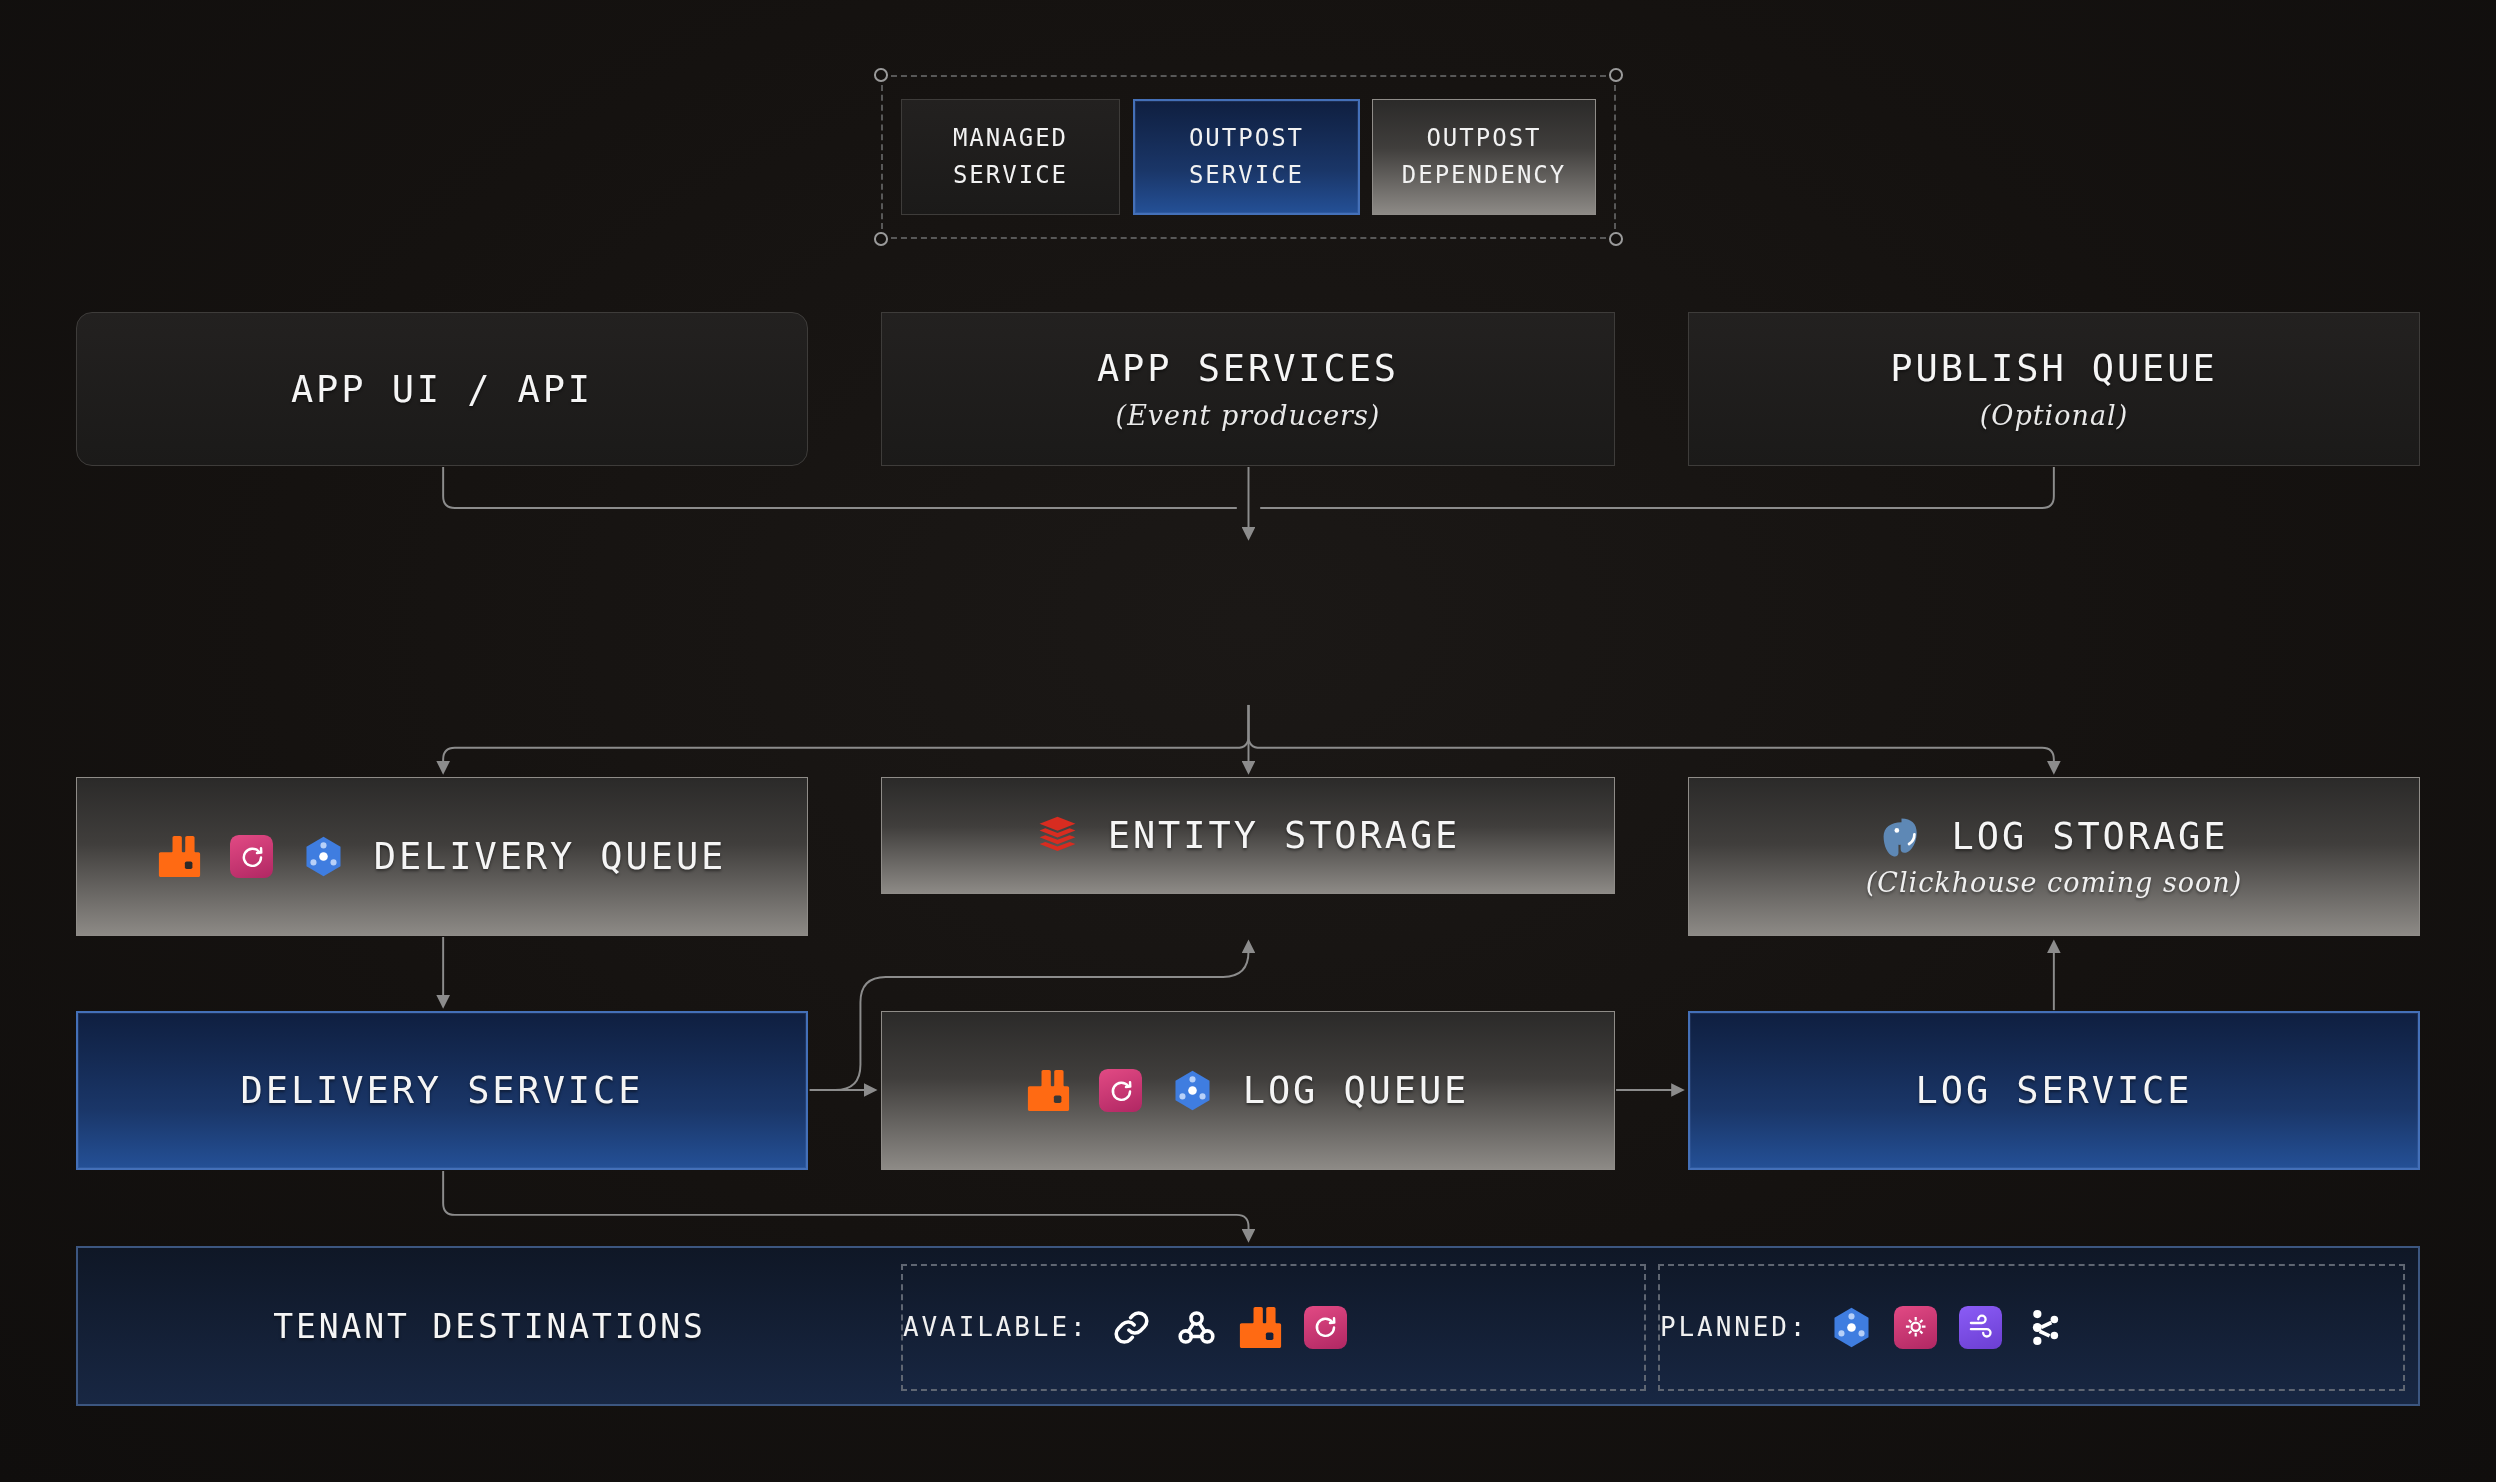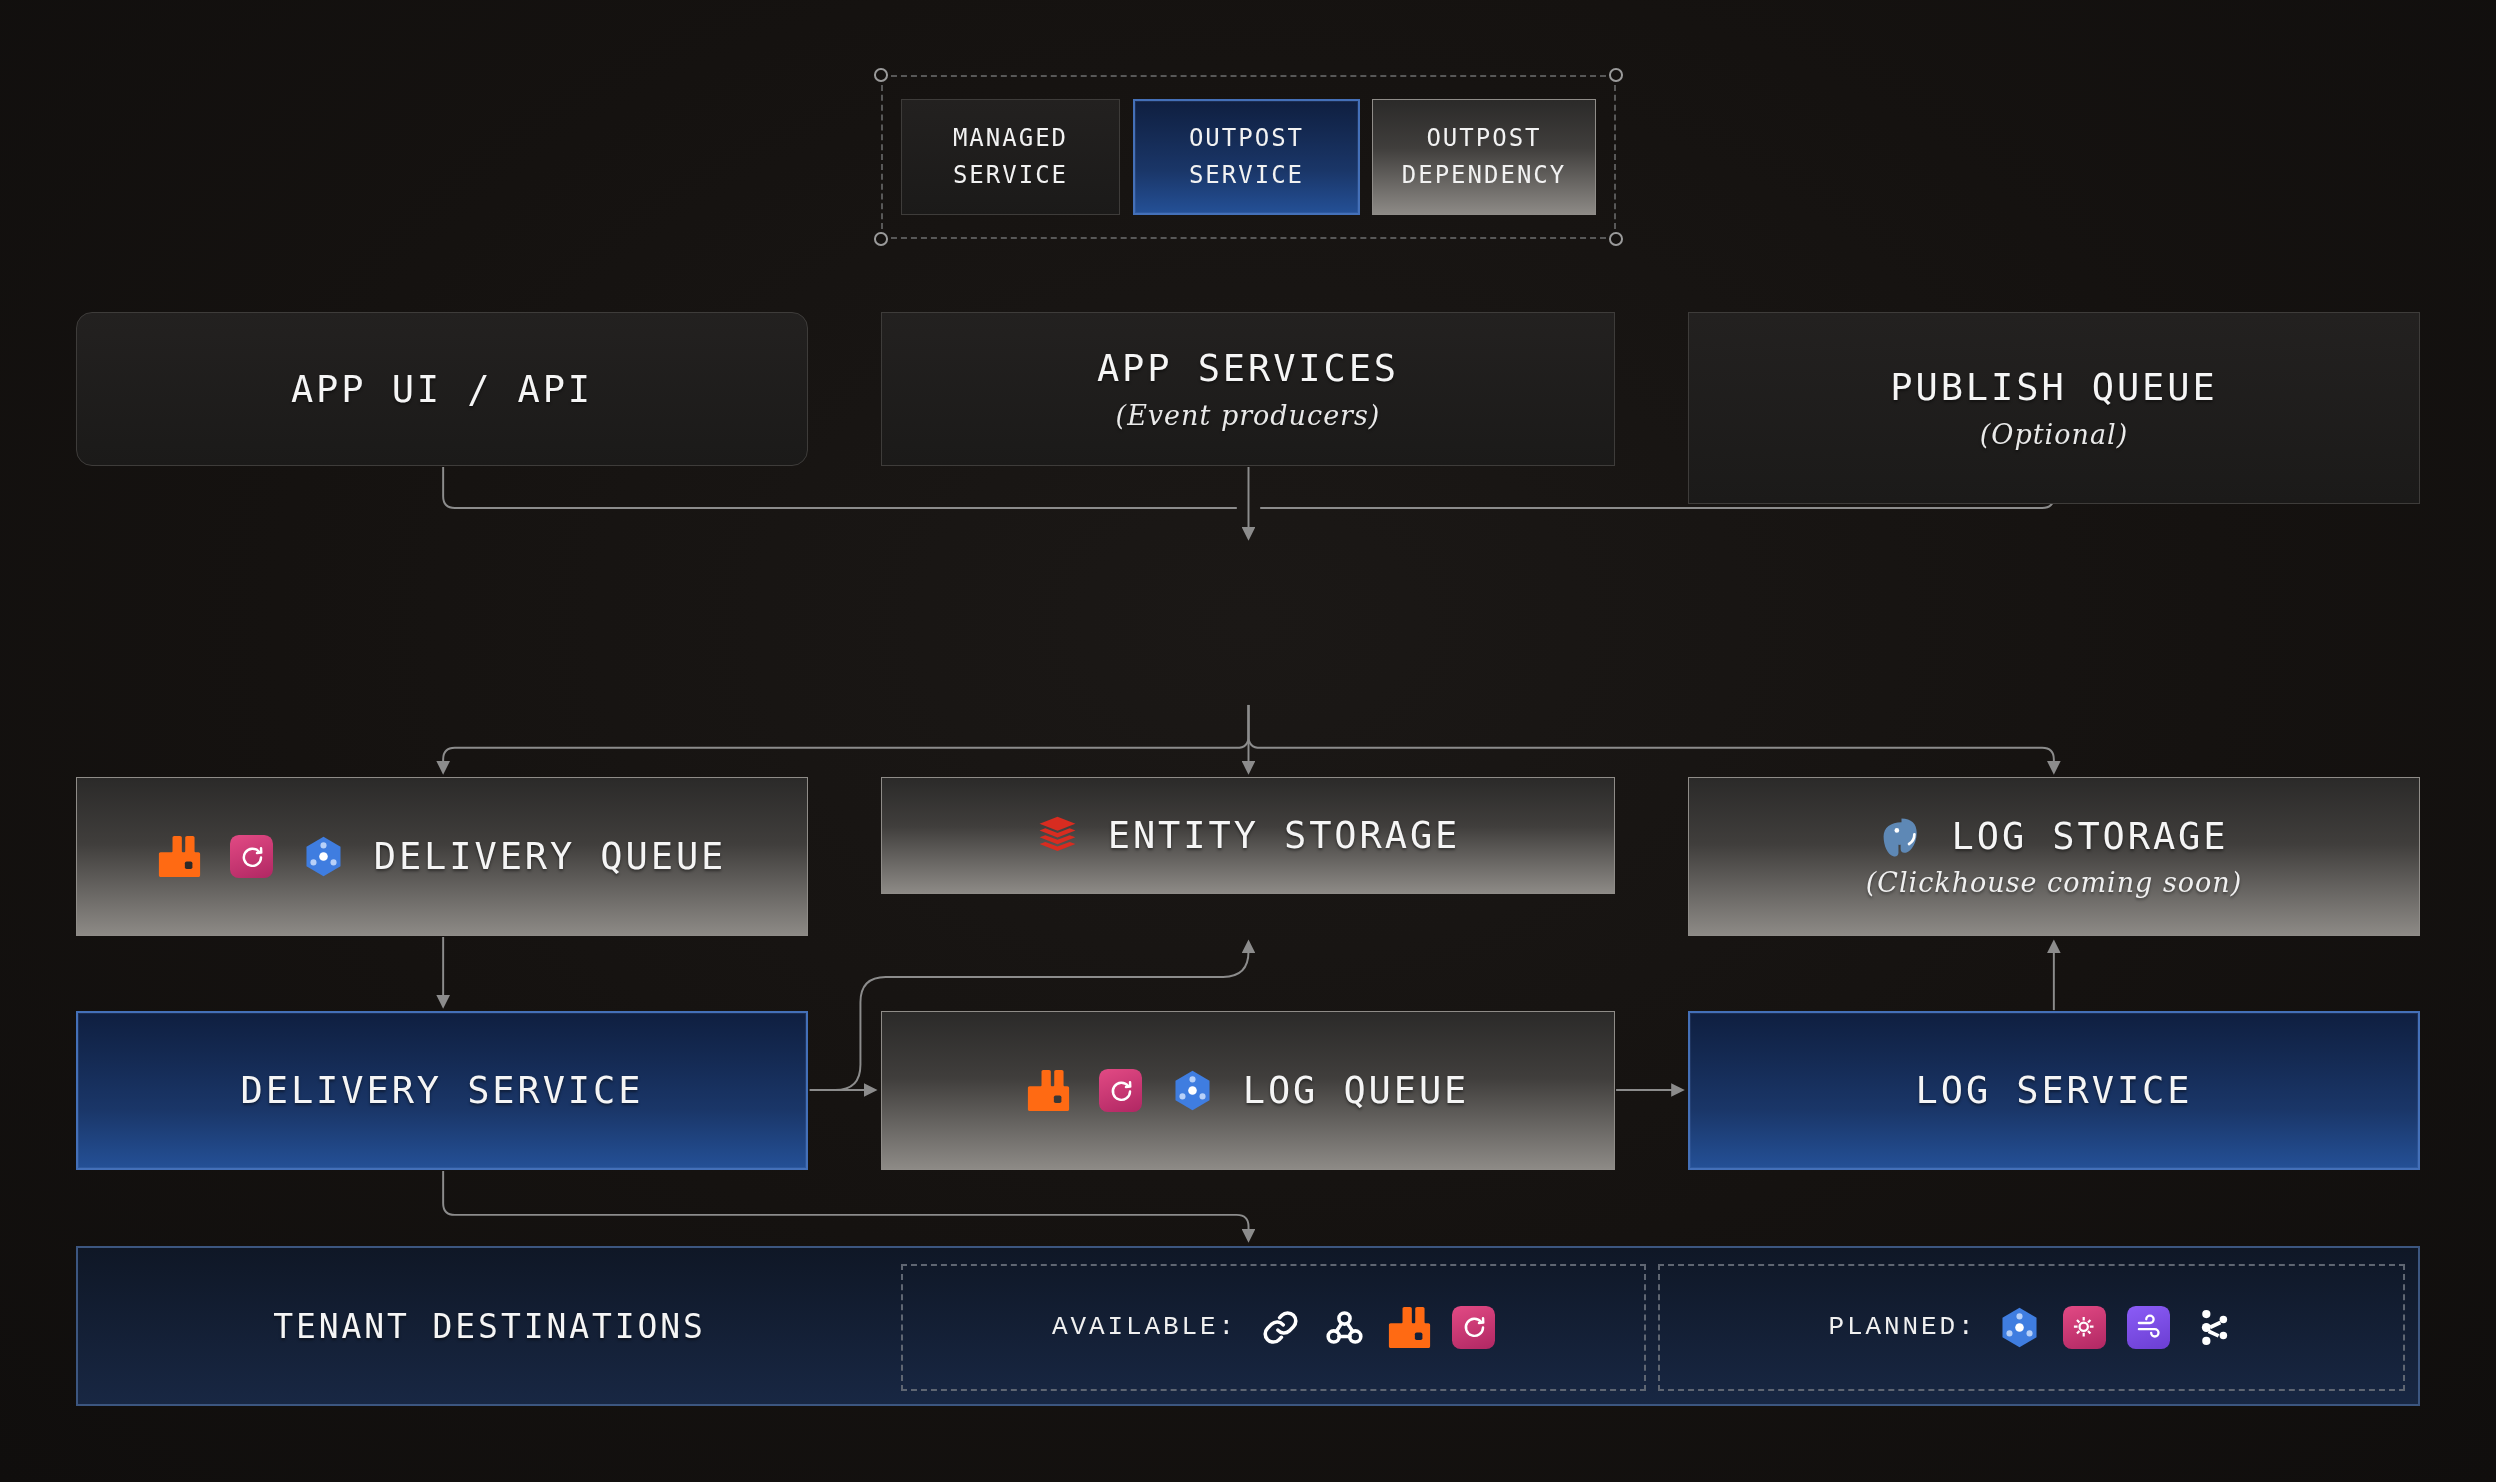--- a/index.html
+++ b/index.html
@@ -28,21 +28,21 @@
               box-sizing:border-box;text-align:center;}
   .legend-box .legend-label{color:#f2f2f2;font-size:24px;letter-spacing:2px;line-height:1.55;white-space:pre-line;}
   
   .icon{width:43px;height:43px;flex:0 0 auto;display:flex;align-items:center;justify-content:center;}
   .icon svg{width:100%;height:100%;}
   .tile{border-radius:8.8px;}
   .tile-pink{background:linear-gradient(160deg,#e24a84 0%,#b02763 100%);padding:6.8px;box-sizing:border-box;}
   .tile-purple{background:linear-gradient(160deg,#8b5cf6 0%,#6b3ed2 100%);padding:6.8px;box-sizing:border-box;}
   
   .dash-box{position:absolute;top:15.6px;height:127px;border:2px dashed #5f6672;box-sizing:border-box;
-            display:flex;align-items:center;justify-content:center;gap:21.5px;font-family:Liberation Mono, monospace;}
+            display:flex;align-items:center;justify-content:flex-start;gap:21.5px;}
   .dash-label{color:#f0f0f0;font-size:26px;letter-spacing:2.9px;white-space:nowrap;}
   #arrows{position:absolute;left:0;top:0;pointer-events:none;}
 </style>
 </head>
 <body>
 
 <div id="stage">
 
   <svg id="arrows" width="2497" height="1482" viewBox="0 0 2560 1520">
     <defs>
@@ -84,21 +84,21 @@
 
   <div class="box dark" style="left:76px;top:312px;width:732px;height:154px;border-radius:16px;">
     <span class="label">APP UI / API</span>
   </div>
 
   <div class="box dark" style="left:881px;top:312px;width:734px;height:154px;">
     <span class="label">APP SERVICES</span>
     <span class="script">(Event producers)</span>
   </div>
 
-  <div class="box dark" style="left:1688px;top:312px;width:732px;height:192px;">
+  <div class="box dark" style="left:1688px;top:312px;width:732px;height:154px;">
     <span class="label">PUBLISH QUEUE</span>
     <span class="script">(Optional)</span>
   </div>
 
 
   <div class="box gray" style="left:76px;top:777px;width:732px;height:159px;">
     <div class="row">
       <span class="icon">
         <svg viewBox="0 0 24 24">
             <path d="M9.1.5h3.2c.6 0 1 .4 1 1v7.6c0 .3.2.5.5.5h.9c.3 0 .5-.2.5-.5V1.5c0-.6.4-1 1-1h3.2c.6 0 1 .4 1 1v7.6c0 .3.2.5.5.5h1.6c.6 0 1 .4 1 1v11.9c0 .6-.4 1-1 1H1.5c-.6 0-1-.4-1-1V10.6c0-.6.4-1 1-1h6.1c.3 0 .5-.2.5-.5V1.5c0-.6.4-1 1-1z" fill="#ff6a13"></path>

